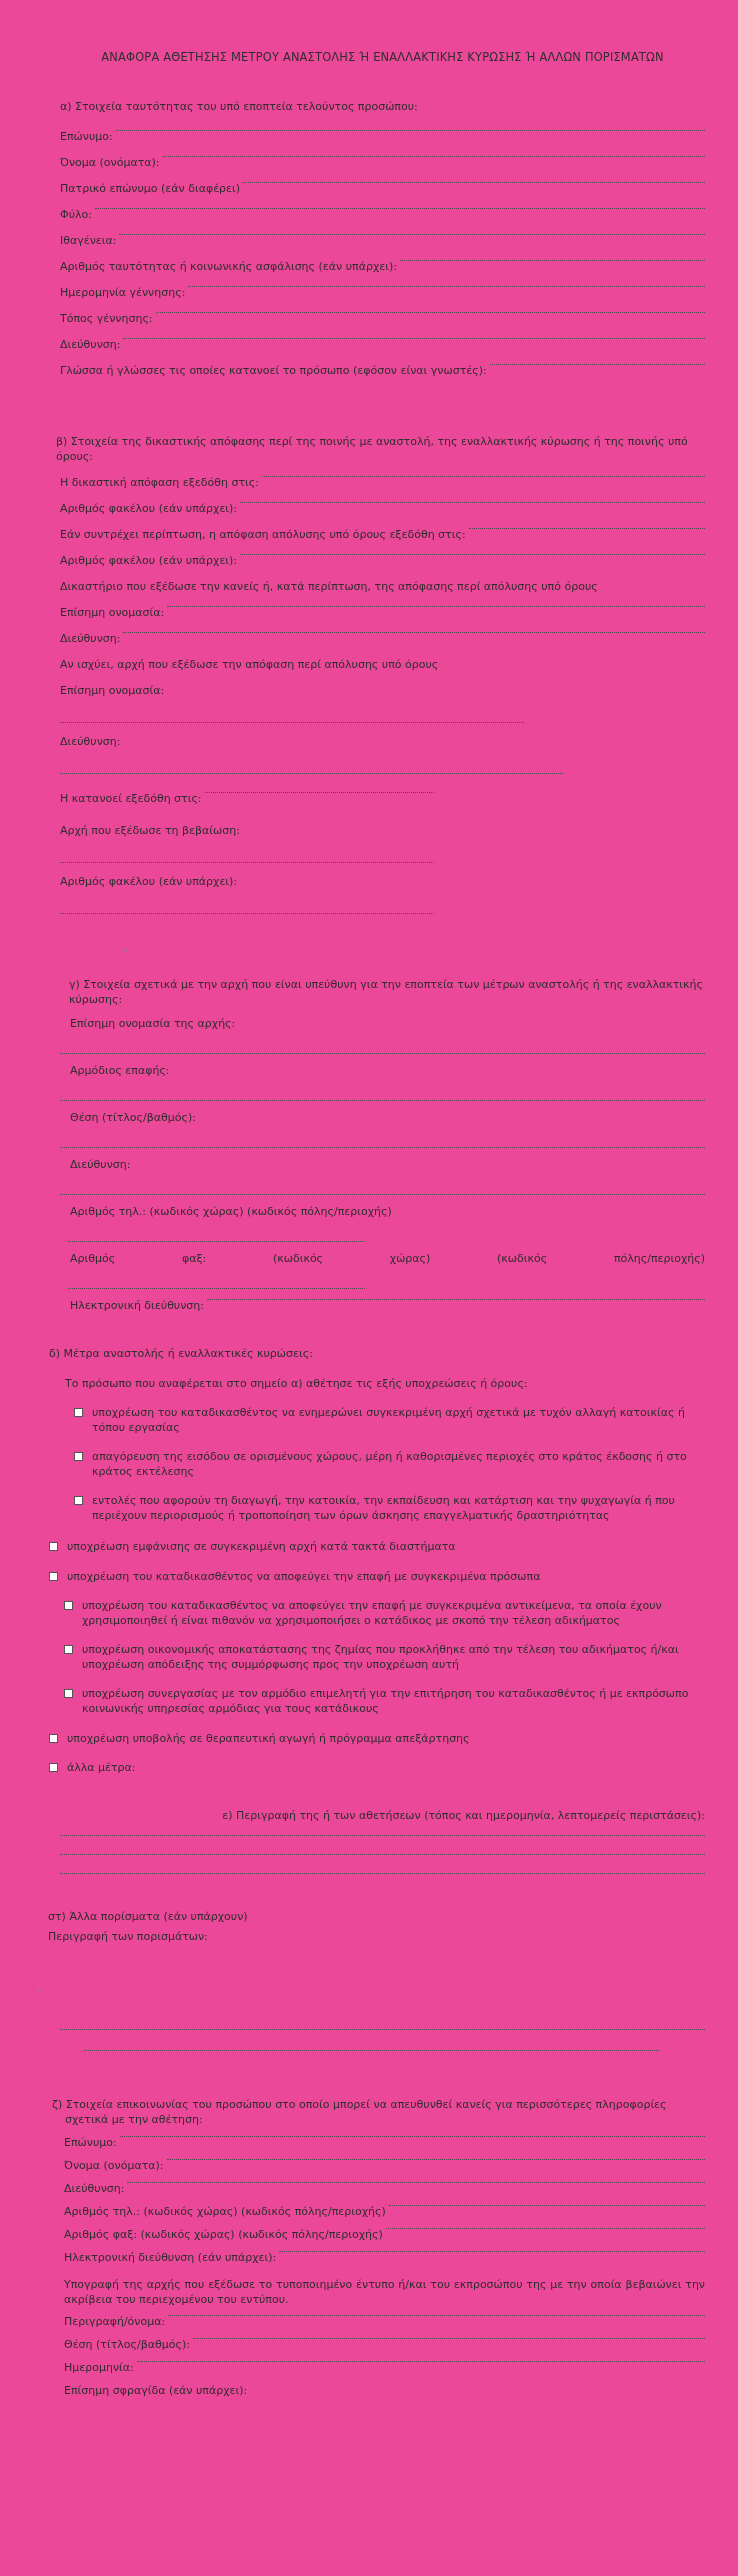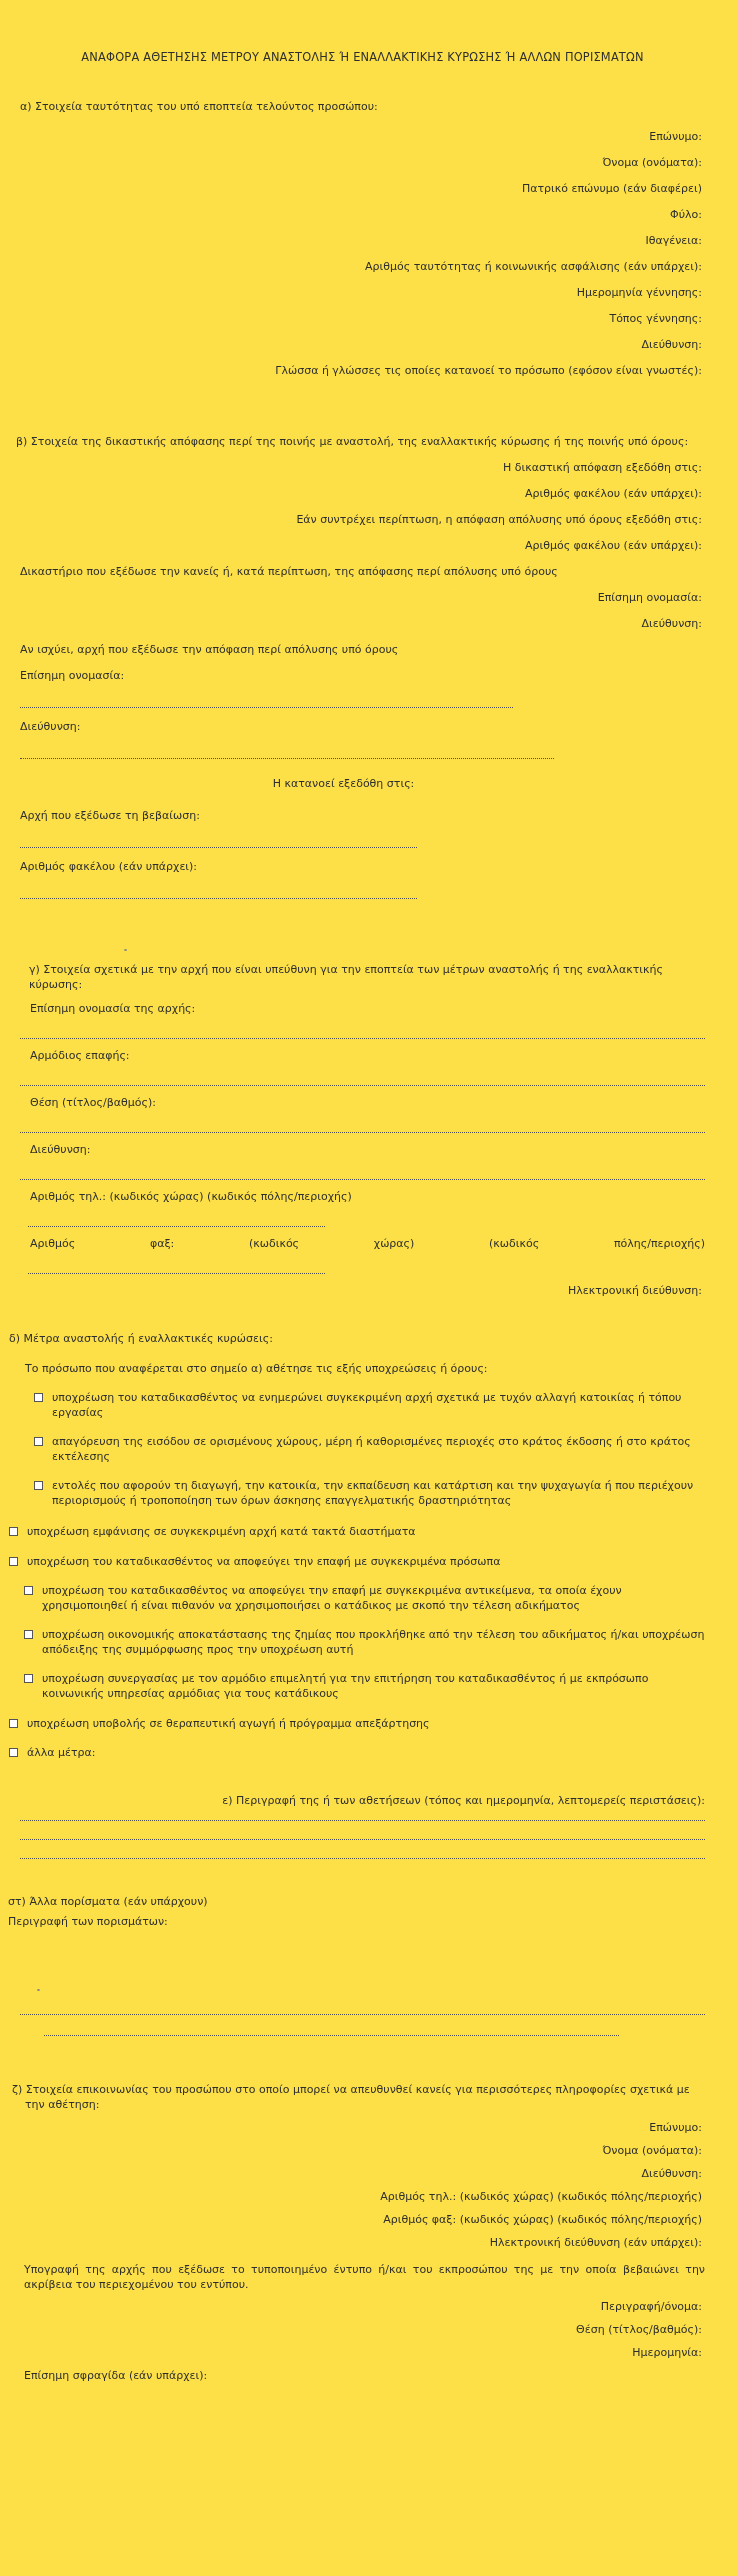--- a/index.html
+++ b/index.html
@@ -1,36 +1,36 @@
 <!DOCTYPE html>
 <html><head>
 <meta charset="utf-8">
 <style>
   html,body { margin:0; padding:0; background:#e9e9e9; }
   .page {
     position:relative;
     width:738px; height:2576px;
     margin:0 auto;
-    background:#fde047;
+    background:#ec4899;
     font-family:"DejaVu Sans", sans-serif;
     font-size:11px;
     color:#2e2e2e;
     box-sizing:border-box;
-    padding:50px 33px 0 20px;
+    padding:50px 33px 0 60px;
     line-height:14px;
     overflow:hidden;
   }
   .title { text-align:center; font-size:11.4px; letter-spacing:0.2px; }
 
   .sec-head { margin-top:36px; }
   .sec-head.two-line { line-height:15px; }
   .hang { padding-left:13px; text-indent:-13px; }
 
   
-  .field { display:flex; align-items:flex-end; margin-top:12px; height:14px;flex-direction:column; }
+  .field { display:flex; align-items:flex-start; margin-top:12px; height:14px; }
   .field .lbl { white-space:nowrap; padding-right:3px; }
   .field .dots { flex:1; border-bottom:1.5px dotted #4d4d4d; margin-bottom:2px; min-width:0; }
 
   .row { margin-top:12px; height:14px; }                
   .dotline { margin-top:12px; height:12px; border-bottom:1.5px dotted #4d4d4d; }
 
   
   .w72 { width:72%; } .w78 { width:78%; } .w58 { width:58%; }
   .w42 { width:297px; }
 

